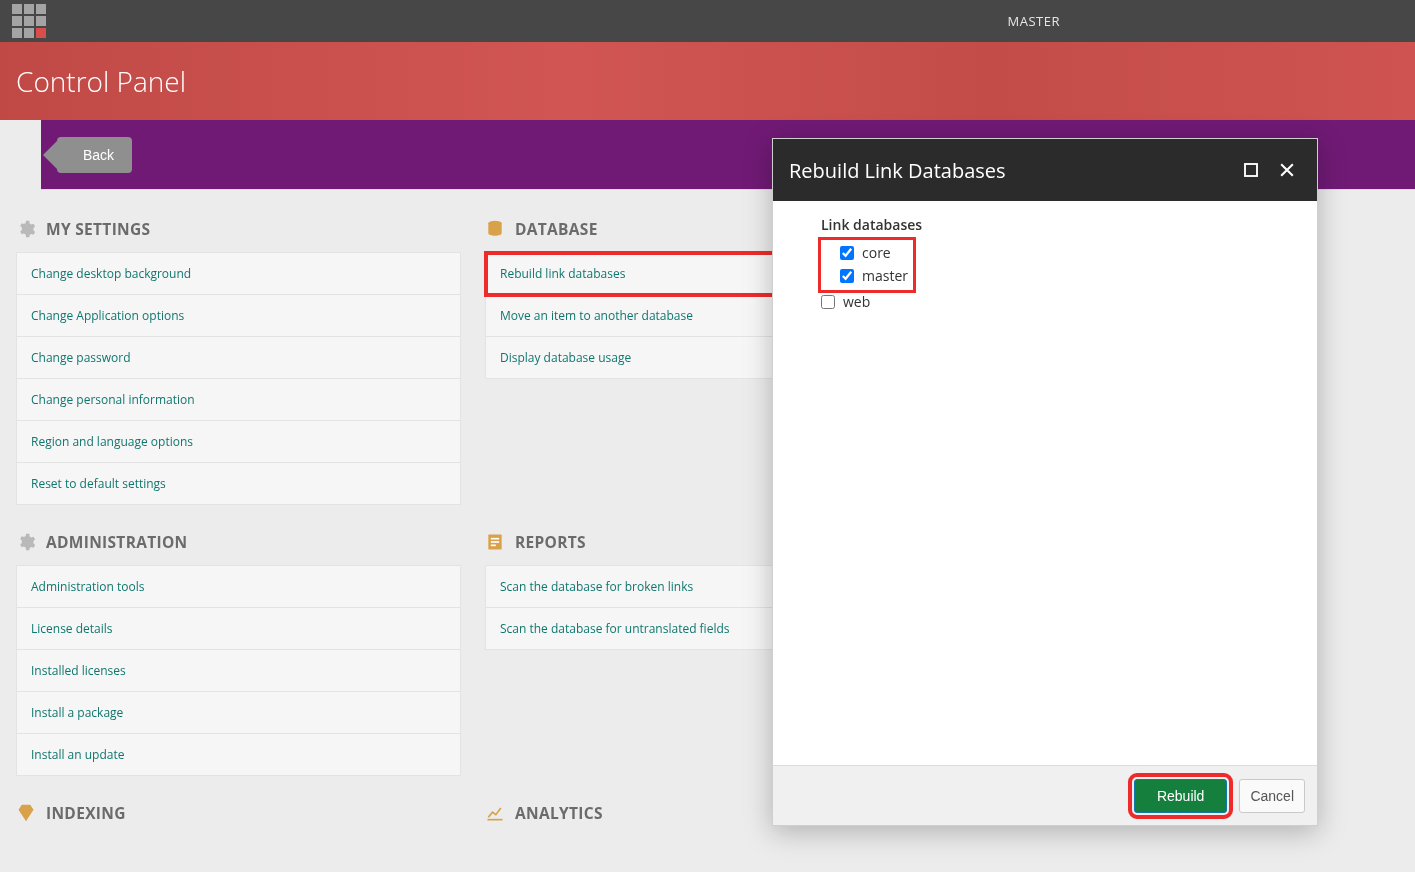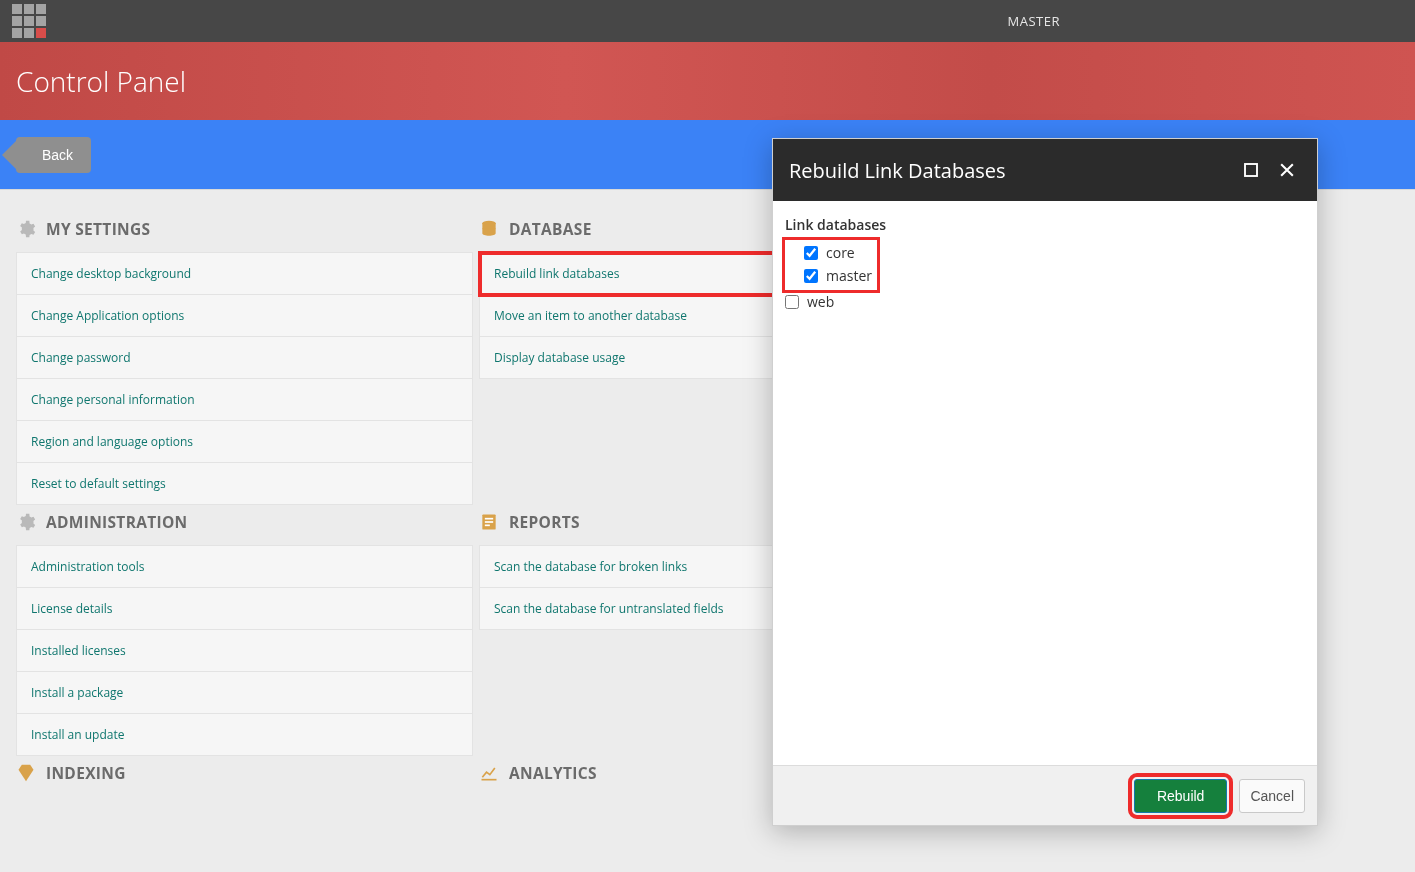--- a/index.html
+++ b/index.html
@@ -52,21 +52,22 @@
     font-weight: 300;
   }
 
   
   .backrow {
     height: 70px;
     border-bottom: 1px solid #d9d9d9;
     display: flex;
     align-items: center;
     padding-left: 16px;
-    background: #3b82f6;
+    background: #701a75;
+    margin-left: 41px;
   }
   .back-btn {
     position: relative;
     height: 36px;
     background:#8f8f8f;
     color:#fff;
     border:none;
     border-radius:4px;
     padding: 0 18px 0 26px;
     font-size:14px;
@@ -82,21 +83,20 @@
     border-right:16px solid #8f8f8f;
   }
 
   
   .content {
     padding: 28px 16px 0 16px;
     display: grid;
     grid-template-columns: repeat(3, 1fr);
     column-gap: 24px;
     row-gap: 26px;
-    gap: 6px;
   }
   .section-header{
     display:flex;
     align-items:center;
     gap:10px;
     color:#6b6b6b;
     font-weight:700;
     font-size:15.5px;
     letter-spacing:.02em;
     margin-bottom:12px;
@@ -149,20 +149,21 @@
     width:28px;height:28px;
     display:inline-flex;align-items:center;justify-content:center;
     cursor:pointer;
     margin-left:8px;
   }
   .dlg-body{
     flex:1;
     padding:14px 12px;
     font-size:14px;
     color:#333;
+    margin-left:36px;
   }
   .dlg-body .group-label{
     font-weight:600;
     margin-bottom:6px;
     font-size:14px;
   }
   .chk-row{
     display:flex;
     align-items:center;
     gap:8px;

